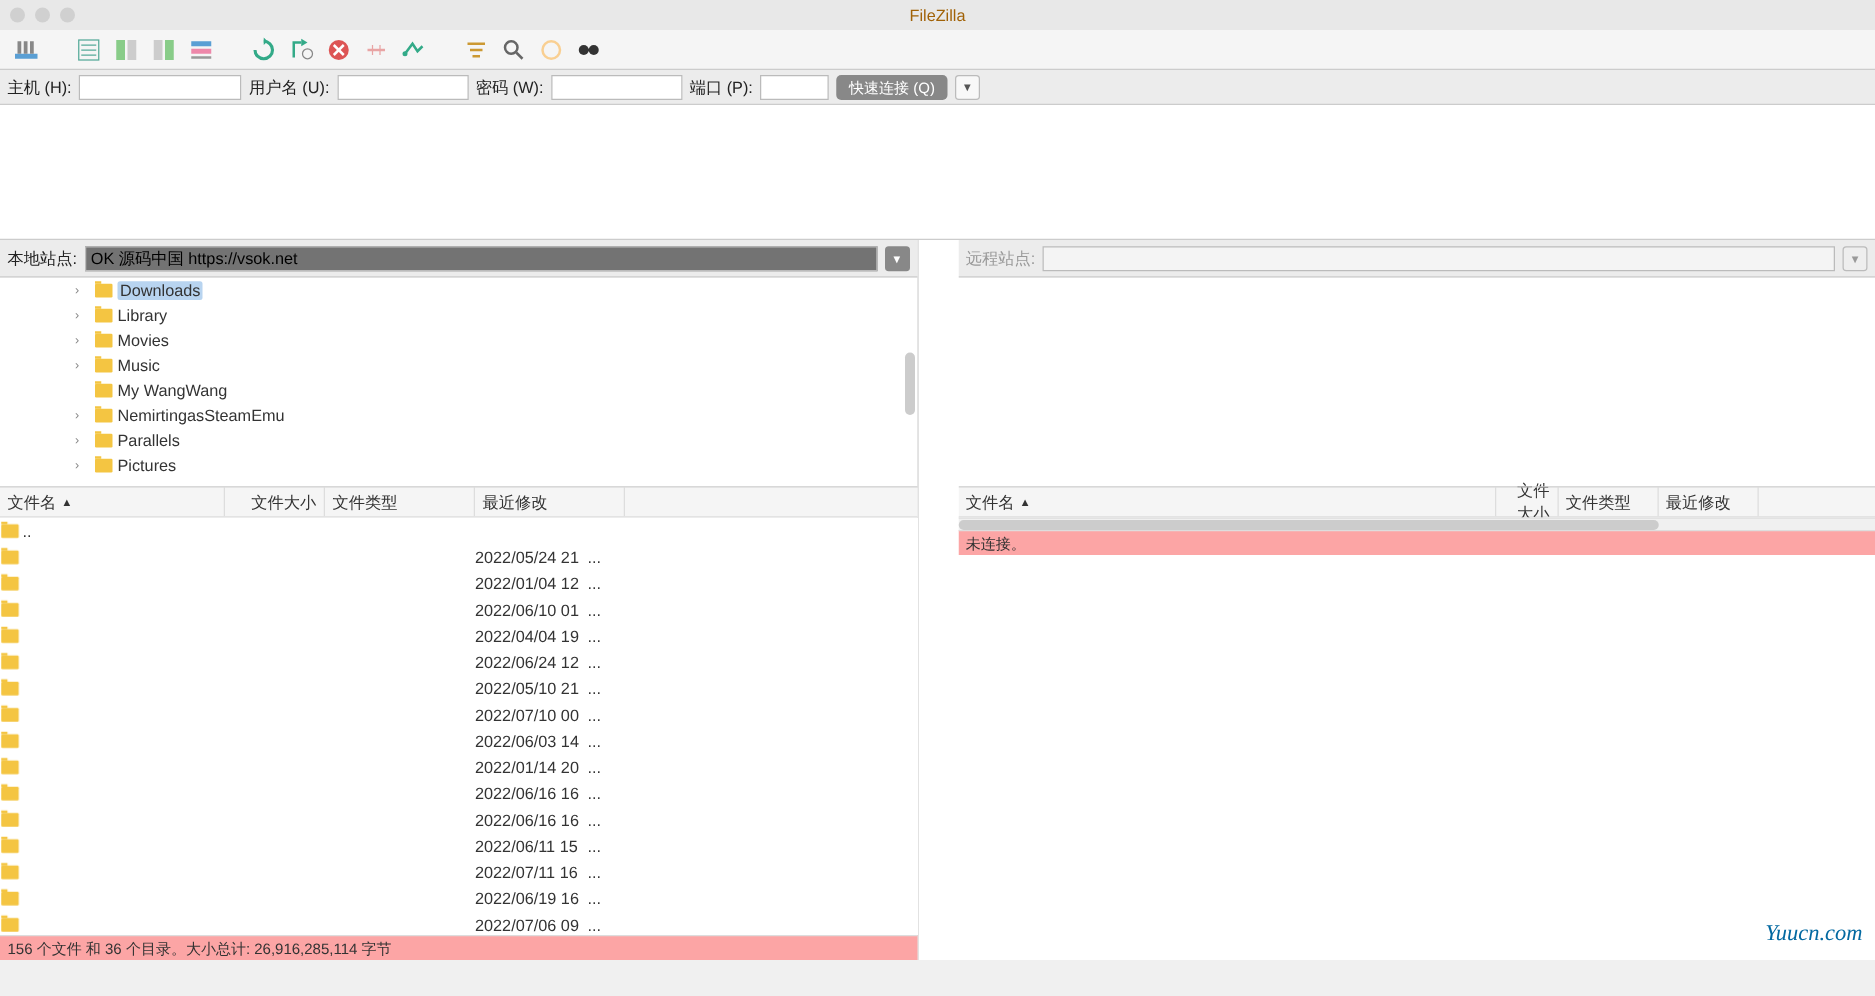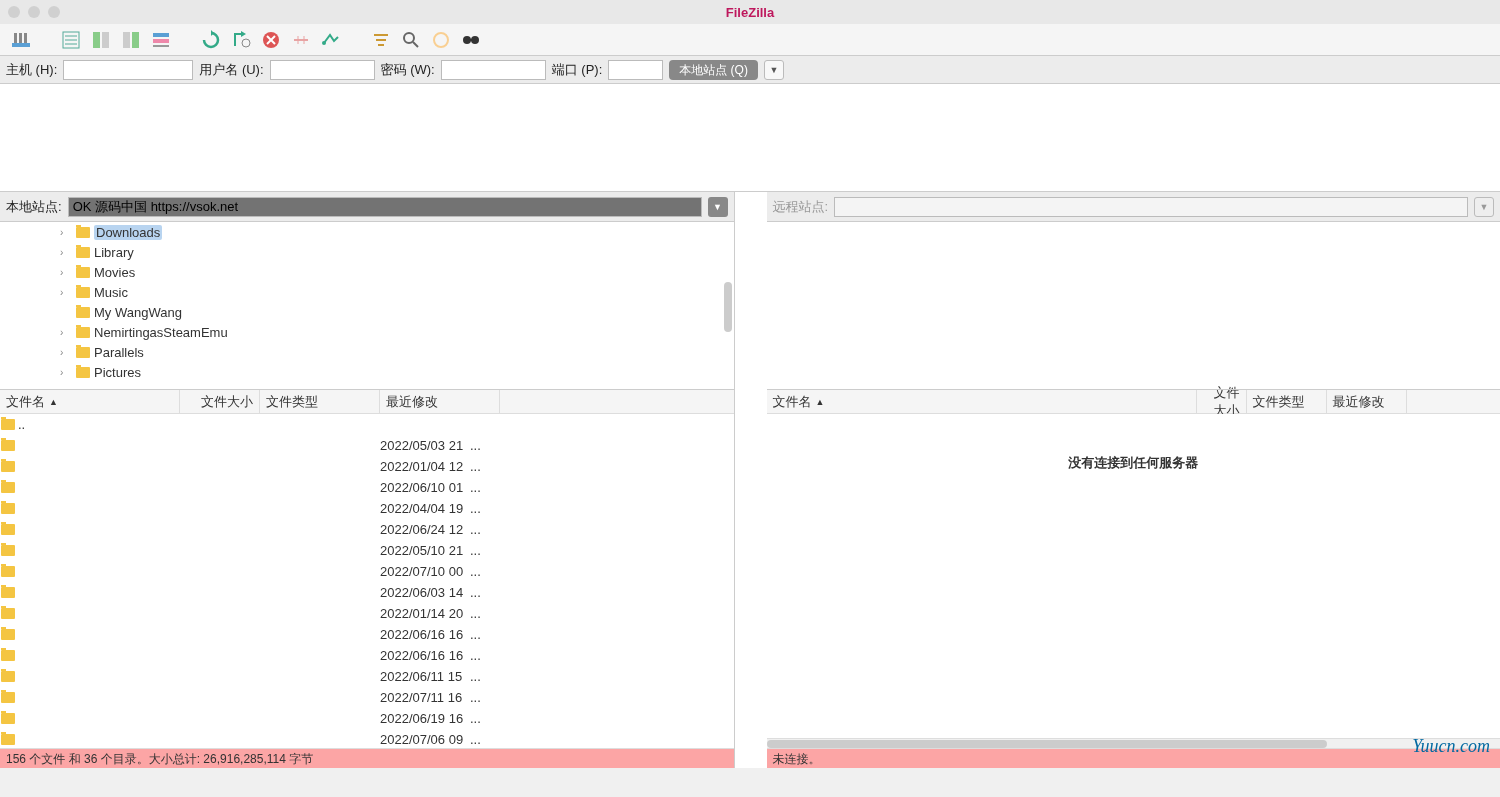--- a/index.html
+++ b/index.html
@@ -1,20 +1,20 @@
 <!DOCTYPE html>
 <html><head>
 <meta charset="utf-8">
 <style>
 * { margin: 0; padding: 0; box-sizing: border-box; font-family: -apple-system, "Helvetica Neue", Arial, sans-serif; font-size: 13px; }
 body { background: #f0f0f0; width: 1500px; height: 797px; overflow: hidden; position: relative; }
 .titlebar { height: 24px; background: #e8e8e8; display: flex; align-items: center; padding: 0 8px; position: relative; }
 .traffic-lights { display: flex; gap: 8px; }
 .tl { width: 12px; height: 12px; border-radius: 50%; background: #d0d0d0; }
-.title-text { position: absolute; left: 50%; transform: translateX(-50%); font-weight: 700; color: #be185d; }
+.title-text { position: absolute; left: 50%; transform: translateX(-50%); font-weight: 400; color: #a16207; }
 .toolbar { height: 32px; background: #f5f5f5; display: flex; align-items: center; padding: 4px 8px; gap: 8px; border-bottom: 1px solid #ccc; }
 .tb-group { display: flex; gap: 4px; margin-right: 16px; }
 .tb-btn { width: 26px; height: 26px; display: flex; align-items: center; justify-content: center; cursor: pointer; }
 .quickconnect { height: 28px; background: #ececec; border-bottom: 1px solid #ccc; display: flex; align-items: center; padding: 0 6px; gap: 6px; }
 .qc-label { color: #222; white-space: nowrap; }
 .qc-input { border: 1px solid #bbb; background: #fff; height: 20px; padding: 0 4px; }
 .qc-input.host { width: 130px; }
 .qc-input.user { width: 105px; }
 .qc-input.pass { width: 105px; }
 .qc-input.port { width: 55px; }
@@ -177,21 +177,21 @@
 
 <div class="quickconnect">
   <span class="qc-label">主机 (H):</span>
   <input class="qc-input host" style="">
   <span class="qc-label">用户名 (U):</span>
   <input class="qc-input user" style="">
   <span class="qc-label">密码 (W):</span>
   <input class="qc-input pass" type="password" style="">
   <span class="qc-label">端口 (P):</span>
   <input class="qc-input port" style="">
-  <button class="qc-btn">本地站点 (Q)</button>
+  <button class="qc-btn">快速连接 (Q)</button>
   <div class="qc-drop">▼</div>
 </div>
 
 <div class="log-area"></div>
 
 <div class="split">
   <div class="pane">
     <div class="site-row">
       <span class="site-label">本地站点:</span>
       <input class="site-input" value="OK 源码中国 https://vsok.net" style="">
@@ -266,21 +266,21 @@
           <span class="lr-mod"></span>
           <span class="lr-ell"></span>
         </div>
         <div class="list-row">
           <span class="lr-icon">
             <span class="folder-icon"></span>
           </span>
           <span class="lr-name"></span>
           <span class="lr-size"></span>
           <span class="lr-type"></span>
-          <span class="lr-mod">2022/05/03 21</span>
+          <span class="lr-mod">2022/05/24 21</span>
           <span class="lr-ell">...</span>
         </div>
         <div class="list-row">
           <span class="lr-icon">
             <span class="folder-icon"></span>
           </span>
           <span class="lr-name"></span>
           <span class="lr-size"></span>
           <span class="lr-type"></span>
           <span class="lr-mod">2022/01/04 12</span>
@@ -435,23 +435,20 @@
       <div class="lh-col size" style="width:50px">
           <span>文件大小</span>
         </div>
       <div class="lh-col type" style="width:80px">
           <span>文件类型</span>
         </div>
       <div class="lh-col mod" style="width:80px">
           <span>最近修改</span>
         </div>
     </div>
-    <div class="list-body">
-      <div class="empty-msg">没有连接到任何服务器</div>
-    </div>
     <div class="remote-scroll">
         <div class="remote-scroll-thumb"></div>
       </div>
     <div class="status-row">未连接。</div>
   </div>
 </div>
 
 <div class="watermark">Yuucn.com</div>
 
 </body></html>

